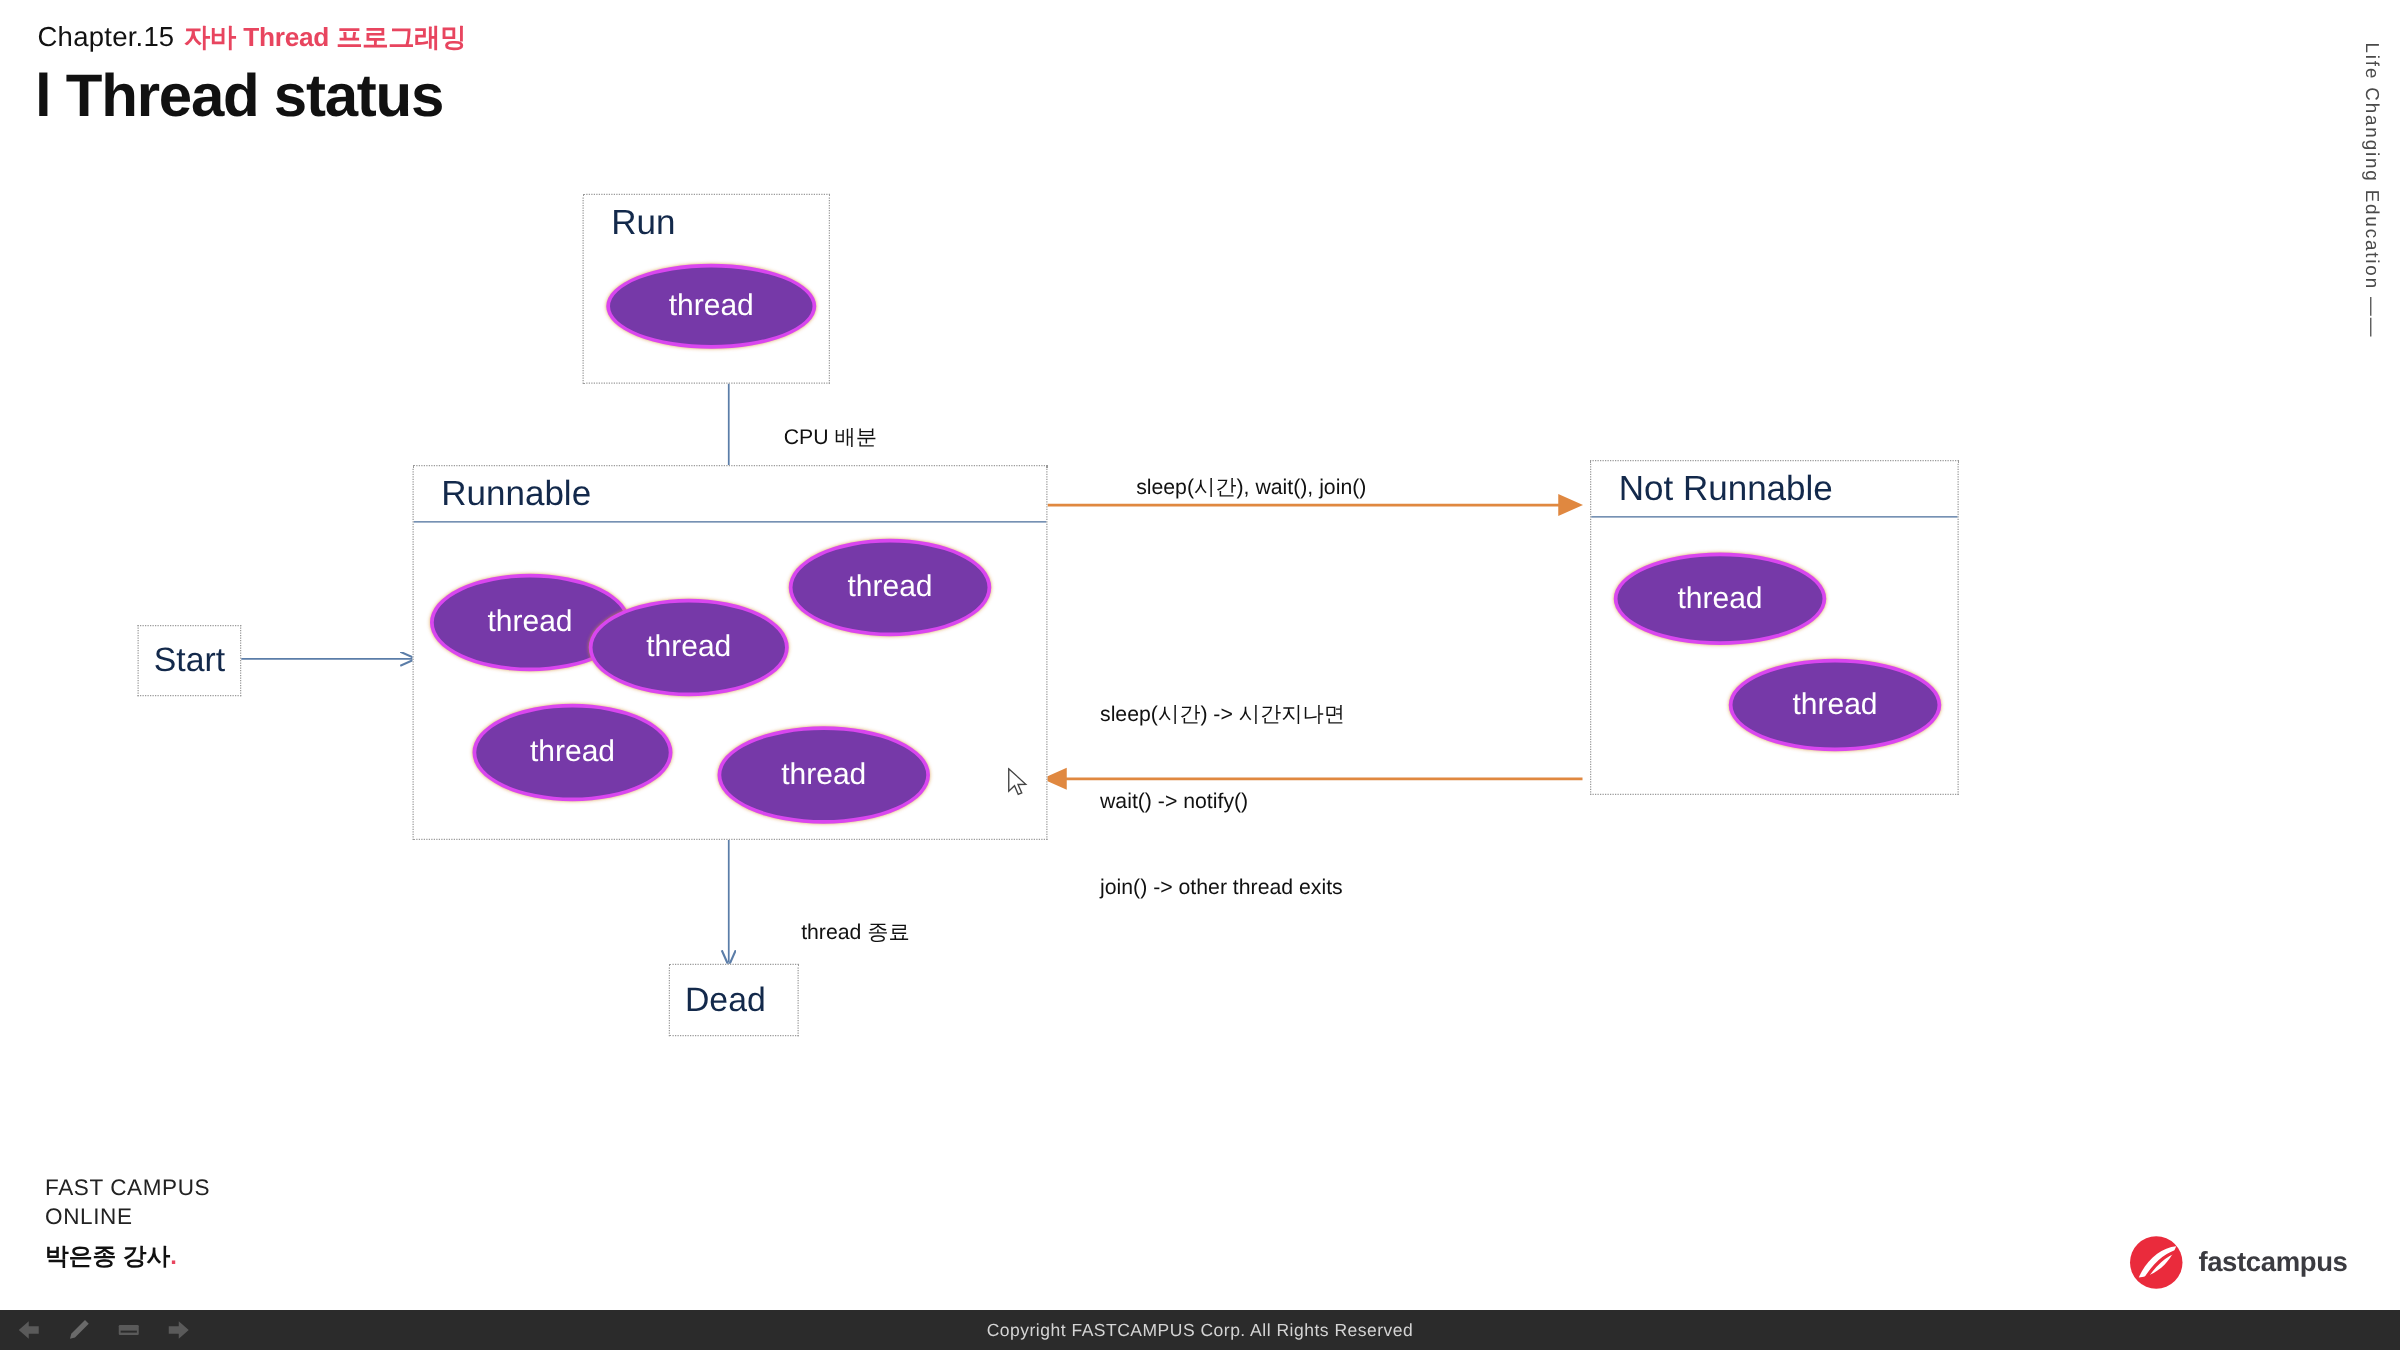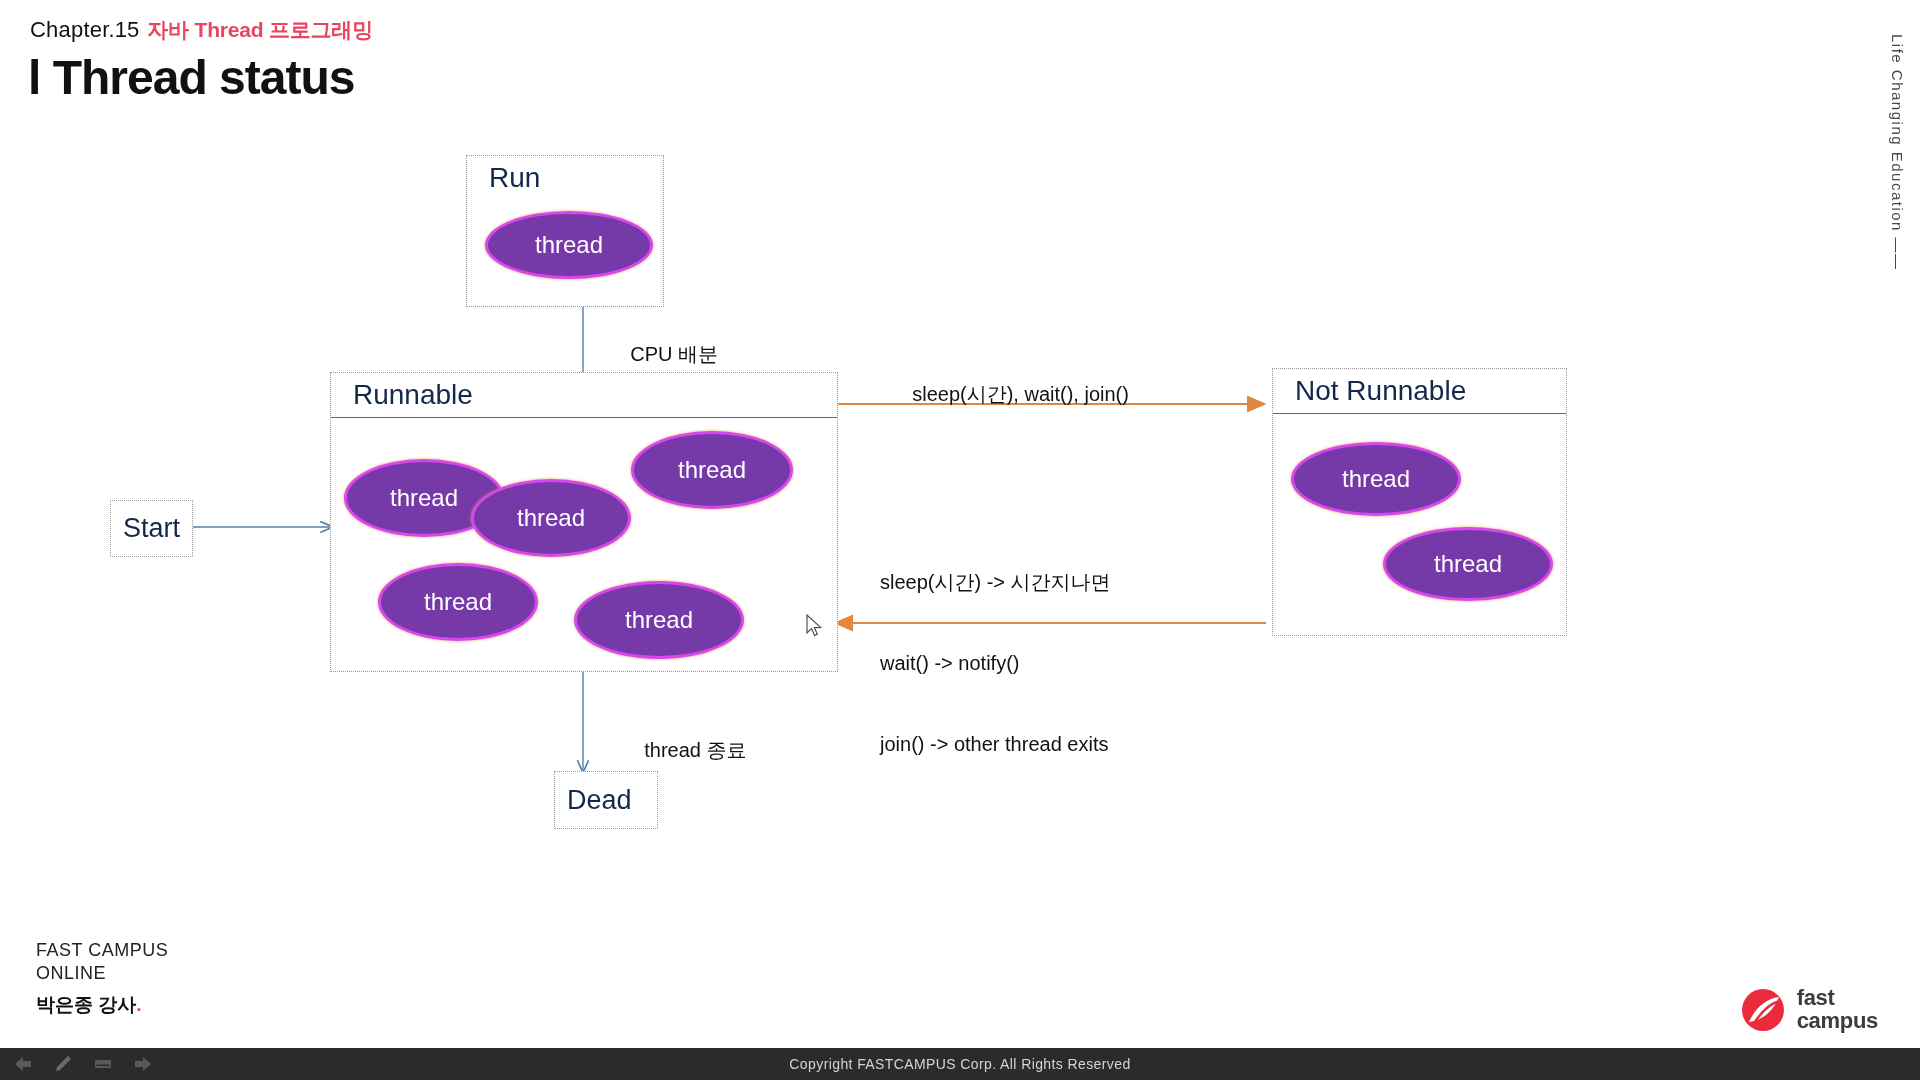--- a/index.html
+++ b/index.html
@@ -78,38 +78,38 @@
     display: flex; align-items: center; justify-content: center;
     color: #ffffff;
     font-size: 24px;
     box-shadow: 0 0 3px rgba(215,148,64,.85);
     text-align: center;
   }
 
   
   .edge-label {
     position: absolute;
-    font-size: 20px; color: #111111;
+    font-size: 17px; color: #111111;
     white-space: pre; line-height: 1.15;
   }
   .edge-label.multi { line-height: 1.35; }
 
   
   #arrows { position: absolute; left: 0; top: 0; width: 1920px; height: 1080px; pointer-events: none; }
 
   
   .footer-left { position: absolute; left: 36px; bottom: 62px; }
   .fc-line { font-size: 18px; color: #222222; line-height: 1.25; letter-spacing: .5px; }
   .presenter { font-size: 19px; font-weight: bold; color: #111111; margin-top: 8px; }
   .presenter .dotred { color: #e8455f; }
 
   
   .fc-logo { position: absolute; right: 42px; bottom: 48px; display: flex; align-items: center; gap: 12px; }
   .fc-mark { width: 44px; height: 44px; }
-  .fc-words { display: flex; flex-direction: column; line-height: 1.02; }
+  .fc-words { display: flex; flex-direction: row; line-height: 1.02; }
   .fc-words span { font-size: 22px; font-weight: bold; color: #3b3b40; letter-spacing: -.3px; }
 
   
   #bottombar {
     position: absolute; left: 0; bottom: 0; width: 1920px; height: 32px;
     background: #2b2b2b;
     display: flex; align-items: center;
   }
   #bottombar .tools { display: flex; align-items: center; gap: 18px; padding-left: 12px; }
   #bottombar .tool { width: 22px; height: 22px; display: flex; align-items: center; justify-content: center; }
@@ -197,21 +197,21 @@
     </div>
     <div class="thread" style="left:110px; top:158px; width:170px; height:74px;">
       <span>thread</span>
     </div>
   </div>
 
   <div class="small-box" style="left:110px; top:500px; width:83px; height:57px;">
     <span class="lbl">Start</span>
   </div>
 
-  <div class="small-box" style="left:554px; top:771px; width:104px; height:58px;">
+  <div class="small-box" style="left:535px; top:771px; width:104px; height:58px;">
     <span class="lbl">Dead</span>
   </div>
 
   <div class="edge-label" style="left:608px; top:320px;">
     <span>CPU 배분</span>
   </div>
 
   <div class="edge-label" style="left:890px; top:360px;">
     <span>sleep(시간), wait(), join()</span>
   </div>

